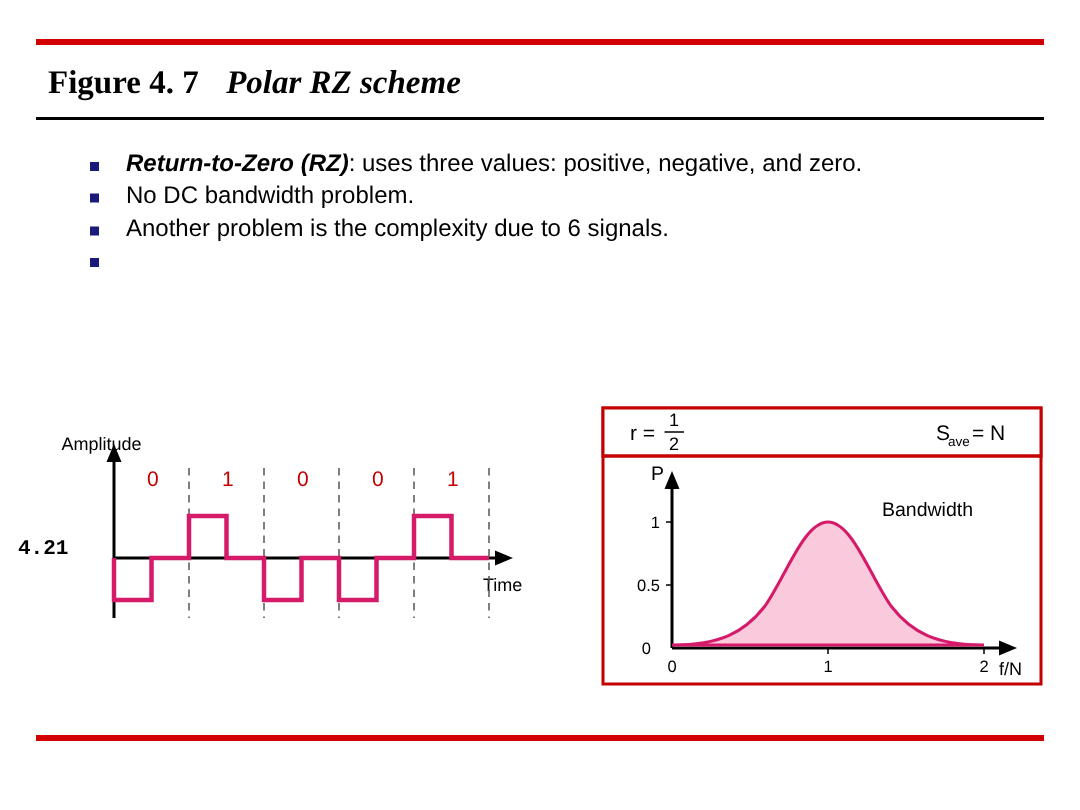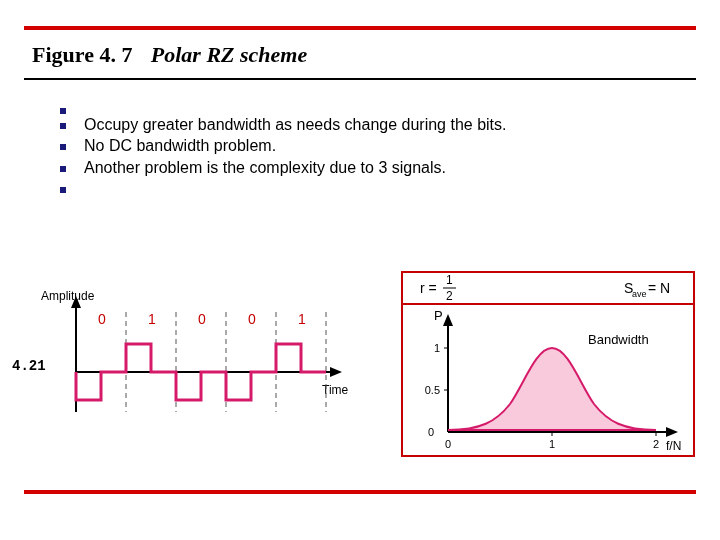--- a/index.html
+++ b/index.html
@@ -32,32 +32,31 @@
   <div class="title">
     <span class="fignum">Figure 4. 7</span>
     &nbsp;&nbsp;<span class="figcap">Polar RZ scheme</span>
   </div>
 
   <div class="hr-mid"></div>
 
   <div class="bullets">
     <div class="row">
       <span class="sq"></span>
+      <span>
+        <span class="bold-ital">Return-to-Zero (RZ)</span><span>:  uses three values: positive, negative, and zero.</span>
+      </span>
     </div>
-    <div class="row">
-        <span class="sq"></span>
-        <span>Occupy greater bandwidth as needs change during the bits.</span>
-      </div>
     <div class="row">
         <span class="sq"></span>
         <span>No DC bandwidth problem.</span>
       </div>
     <div class="row">
         <span class="sq"></span>
-        <span>Another problem is the complexity due to 3 signals.</span>
+        <span>Another problem is the complexity due to 6 signals.</span>
       </div>
     <div class="row">
         <span class="sq"></span>
       </div>
   </div>
 
   <svg class="wave" viewBox="0 0 320 160">
 
     <line x1="40" y1="20" x2="40" y2="130" stroke="#000" stroke-width="2"></line>
     <polygon points="40,14 35,26 45,26" fill="#000"></polygon>

